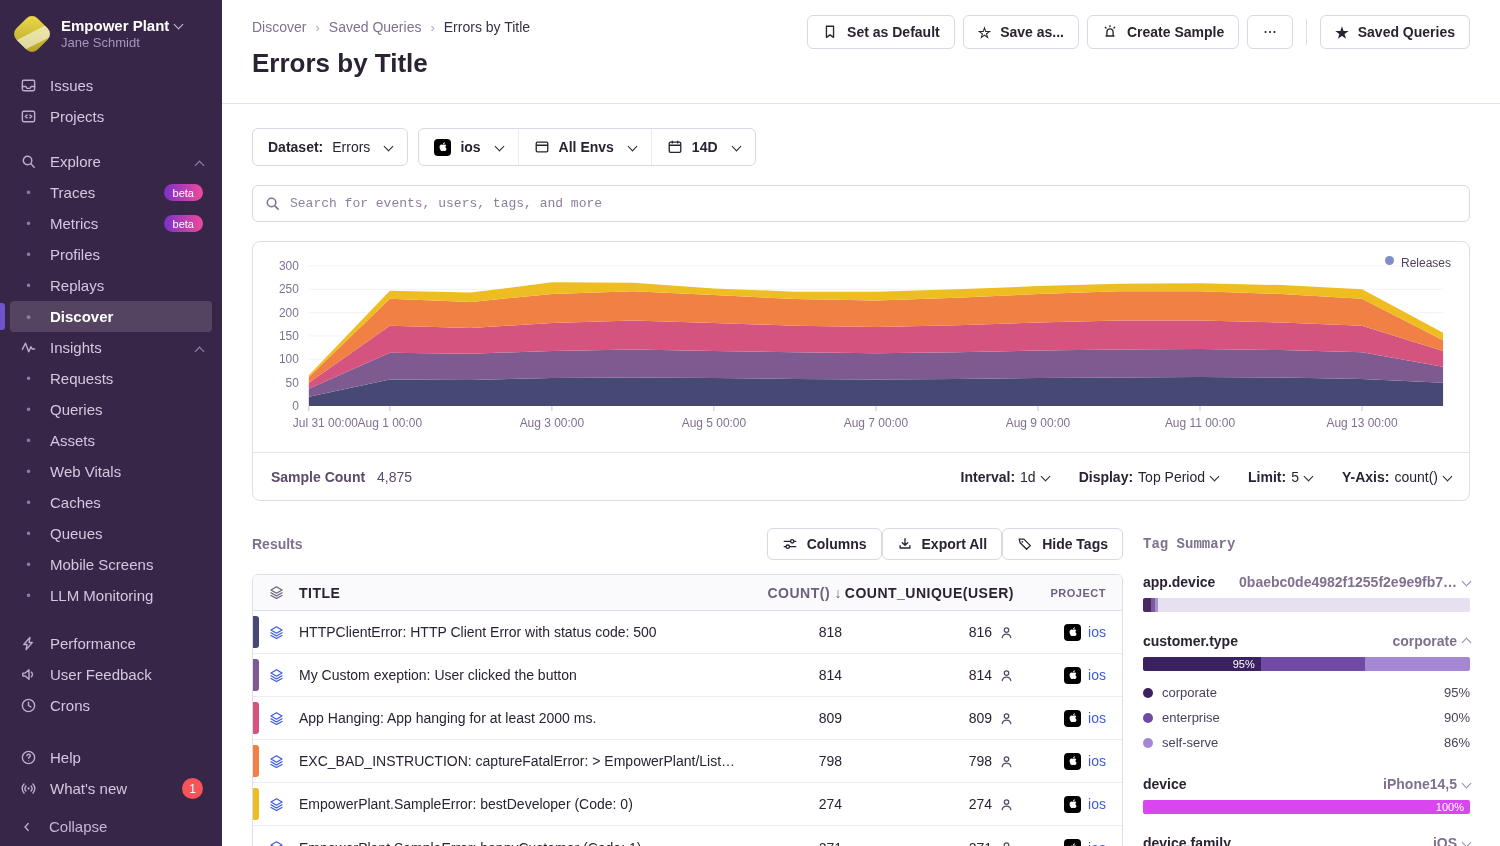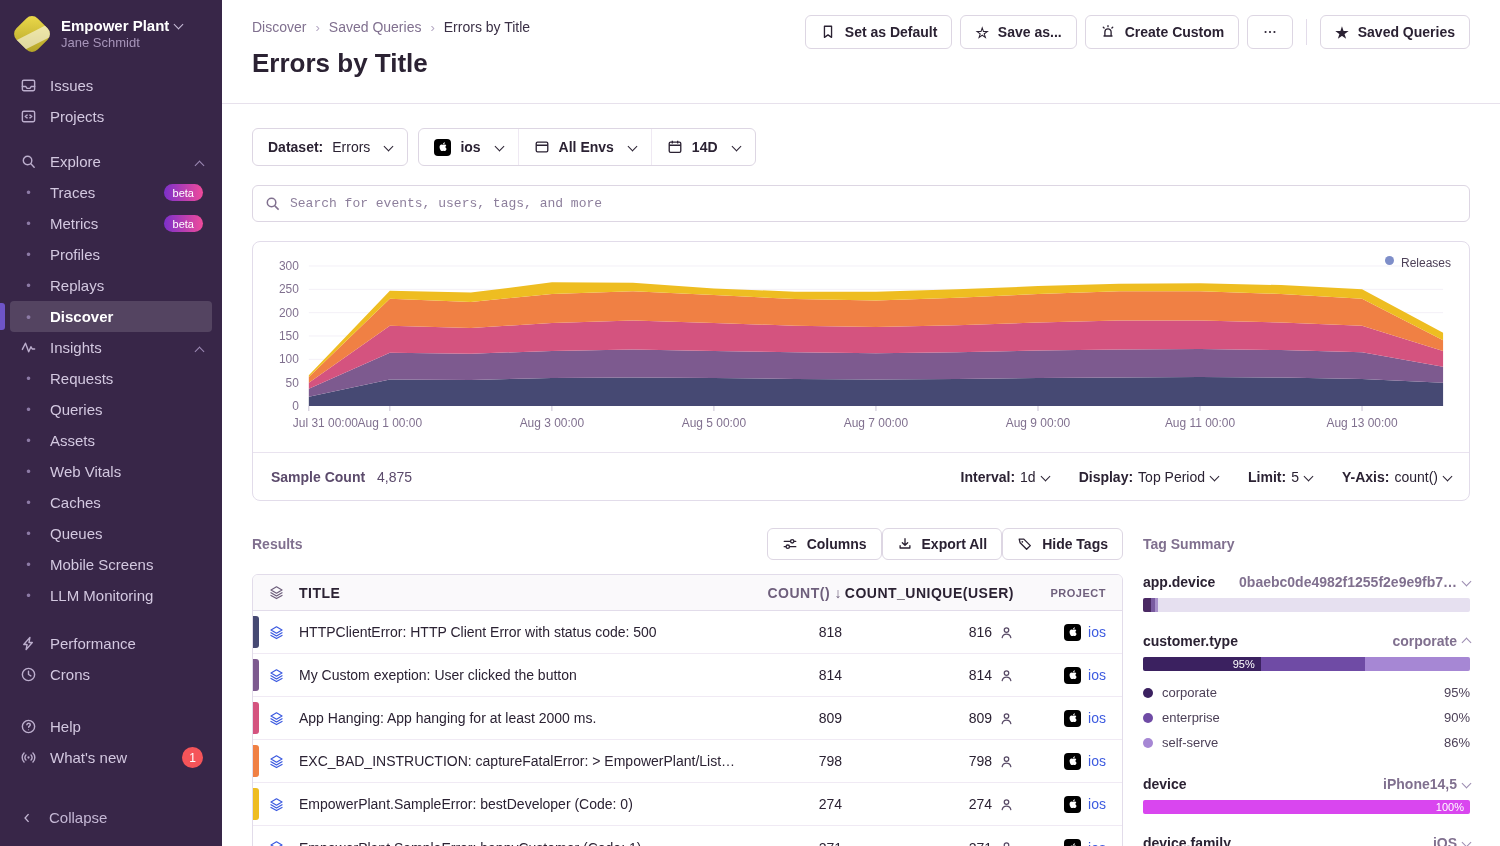--- a/index.html
+++ b/index.html
@@ -95,21 +95,21 @@
   .col-icon { width:46px; display:flex; justify-content:center; color:#3d5be0; flex:none; }
   .col-title { flex:1; font-size:14px; color:#2b2233; white-space:nowrap; overflow:hidden; text-overflow:ellipsis; }
   .col-count { width:105px; text-align:right; font-size:14px; flex:none; }
   .col-unique { width:172px; display:flex; justify-content:flex-end; align-items:center; gap:7px; font-size:14px; flex:none; color:#2b2233; }
   .col-unique .person { color:#584a66; }
   .col-project { width:108px; display:flex; justify-content:flex-end; align-items:center; gap:7px; padding-right:16px; flex:none; }
   .col-project a { color:#3d5be0; text-decoration:none; font-size:14px; }
   .apple { width:17px; height:17px; background:#000; border-radius:4px; display:flex; align-items:center; justify-content:center; flex:none; }
 
   .tags { width:327px; min-width:327px; }
-  .tags-title { font-size:14px; font-weight:700; color:#80708f; height:34px; display:flex; align-items:center; margin-bottom:13px; }
+  .tags-title { font-size:14px; font-weight:700; color:#80708f; height:34px; display:flex; align-items:center; margin-bottom:13px;font-family:Liberation Mono, monospace; }
   .tag-block { margin-bottom:21px; }
   .tag-head { display:flex; justify-content:space-between; align-items:center; font-size:14px; cursor:pointer; }
   .tag-name { font-weight:700; color:#2b2233; }
   .tag-val { color:#80708f; display:flex; align-items:center;font-weight:bold; }
   .tag-bar { height:14px; border-radius:2px; margin-top:8px; display:flex; overflow:hidden; background:#e6e0f0; }
   .seg { height:100%; display:flex; align-items:center; justify-content:flex-end; color:#fff; font-size:11px; }
   .seg span { padding-right:6px; }
   .tag-legend { margin-top:9px; }
   .leg-row { display:flex; align-items:center; gap:9px; font-size:13px; color:#4d4158; height:25px; }
   .leg-dot { width:10px; height:10px; border-radius:50%; flex:none; }
@@ -237,20 +237,29 @@
         <span>LLM Monitoring</span>
         </div>
       <div class="gap-md"></div>
       <div class="nav-item">
         <span class="nico">
           <svg class="ic" width="17" height="17" viewBox="0 0 18 18" fill="none" stroke="currentColor" stroke-width="1.5" stroke-linecap="round" stroke-linejoin="round">
             <path d="M10.5 2.5 4 10h3.5L6.5 15.5 13 8H9.5z"></path>
           </svg>
         </span>
         <span>Performance</span>
+        </div>
+      <div class="nav-item">
+        <span class="nico">
+          <svg class="ic" width="17" height="17" viewBox="0 0 18 18" fill="none" stroke="currentColor" stroke-width="1.5" stroke-linecap="round" stroke-linejoin="round">
+            <path d="M3 7.5v3h2.5l4 3.5V4L5.5 7.5z"></path>
+            <path d="M12 6.5c1.5 1 1.5 4 0 5"></path>
+          </svg>
+        </span>
+        <span>User Feedback</span>
         </div>
       <div class="nav-item">
         <span class="nico">
           <svg class="ic" width="17" height="17" viewBox="0 0 18 18" fill="none" stroke="currentColor" stroke-width="1.5" stroke-linecap="round" stroke-linejoin="round">
             <circle cx="9" cy="9" r="6.5"></circle>
             <path d="M9 5.5V9l2.5 1.5"></path>
           </svg>
         </span>
         <span>Crons</span>
         </div>
@@ -308,21 +317,21 @@
         <button class="btn">
           <span class="star">☆</span>
           <span>Save as...</span>
         </button>
         <button class="btn">
           <span>
             <svg class="ic" width="16" height="16" viewBox="0 0 18 18" fill="none" stroke="currentColor" stroke-width="1.5" stroke-linecap="round" stroke-linejoin="round">
               <path d="M4.5 13.5h9M5.5 13.5V9a3.5 3.5 0 017 0v4.5M9 3V1.8M4.6 4.5l-.9-.9M13.4 4.5l.9-.9"></path>
             </svg>
           </span>
-          <span>Create Custom</span>
+          <span>Create Sample</span>
         </button>
         <button class="btn">
           <span>
             <svg class="ic" width="16" height="16" viewBox="0 0 18 18" fill="none" stroke="currentColor" stroke-width="1.5" stroke-linecap="round" stroke-linejoin="round">
               <circle cx="4" cy="9" r="1.2" fill="currentColor" stroke="none"></circle>
               <circle cx="9" cy="9" r="1.2" fill="currentColor" stroke="none"></circle>
               <circle cx="14" cy="9" r="1.2" fill="currentColor" stroke="none"></circle>
             </svg>
           </span>
         </button>

